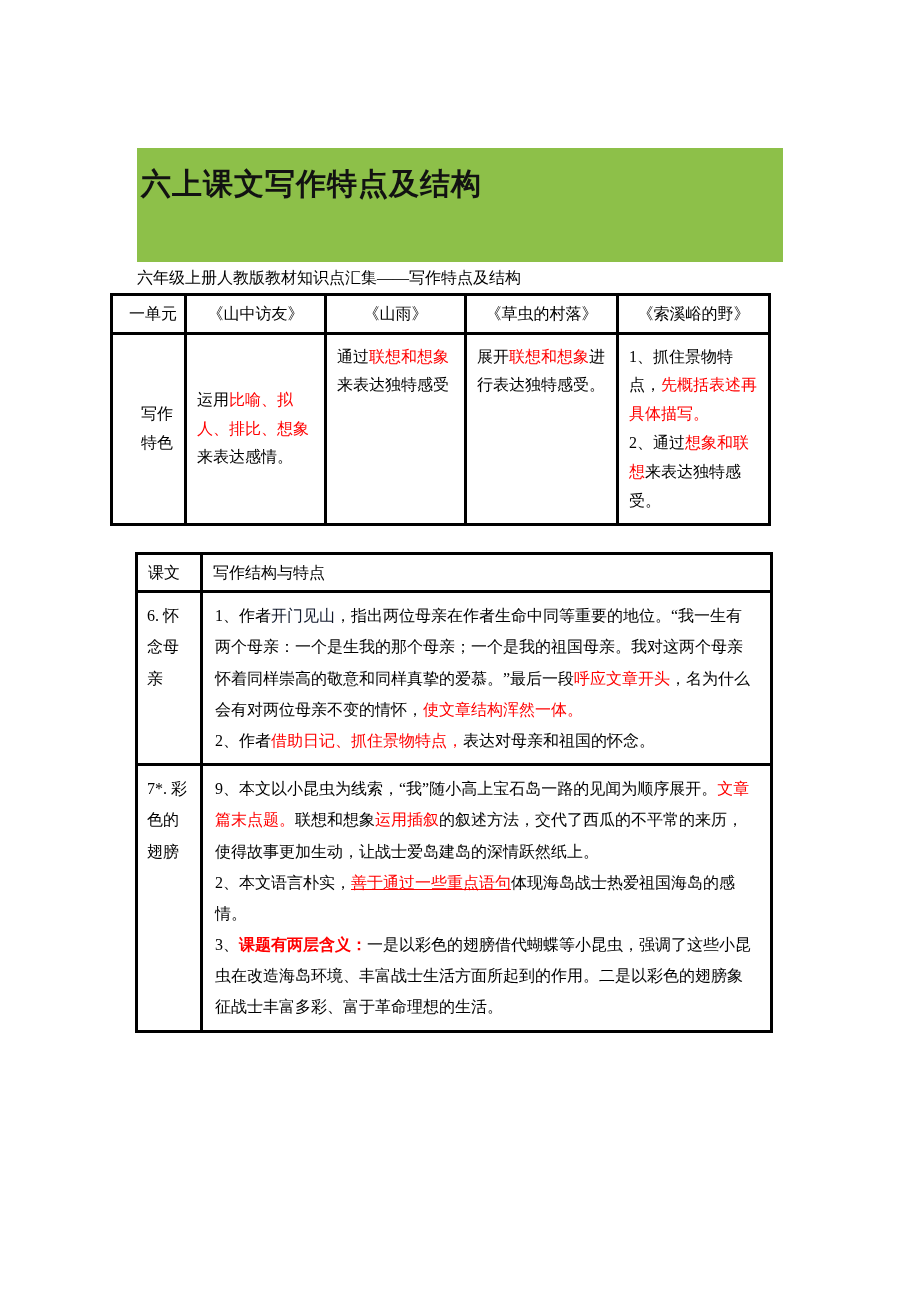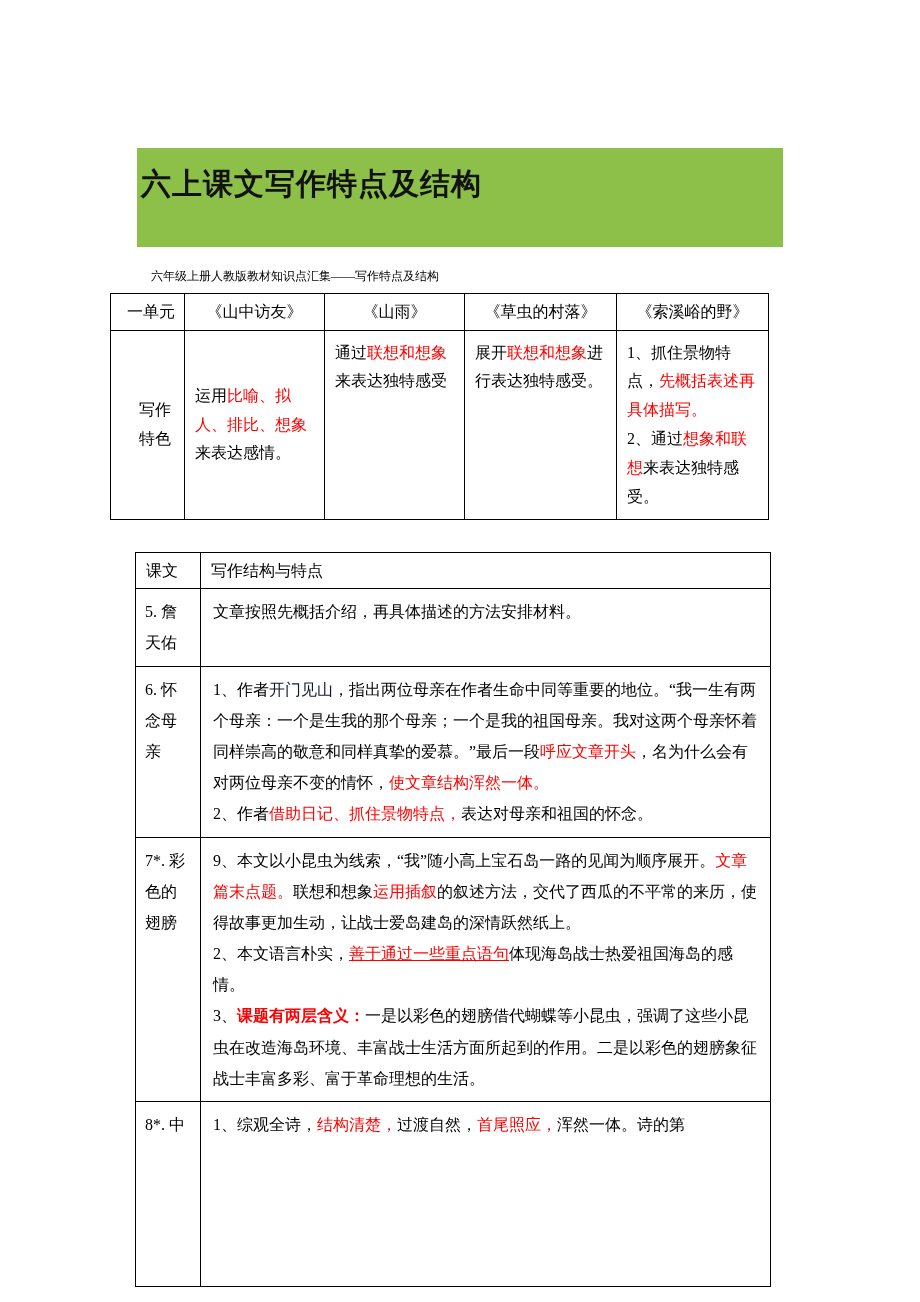--- a/index.html
+++ b/index.html
@@ -1,34 +1,34 @@
 <!DOCTYPE html>
 <html><head>
 <meta charset="utf-8">
 <style>
   html,body{margin:0;padding:0;}
   body{
     width:920px;height:1302px;overflow:hidden;background:#ffffff;position:relative;
     font-family:"Liberation Serif","DejaVu Serif",serif;color:#000;
   }
-  .banner{position:absolute;left:137px;top:148px;width:646px;height:99px;background:#8dc049;}
+  .banner{position:absolute;left:137px;top:148px;width:646px;height:114px;background:#8dc049;}
   .banner h1{
     margin:0;padding:16px 0 0 4px;
     font-family:"Liberation Sans","DejaVu Sans",sans-serif;
     font-size:30px;font-weight:700;color:#121212;letter-spacing:1px;
   }
   .meta{
     position:absolute;left:5px;bottom:7px;
     font-family:"Liberation Sans","DejaVu Sans",sans-serif;
     font-size:13px;color:#ffffff;white-space:nowrap;
   }
   .meta a{color:#38d26b;text-decoration:none;margin-left:5px;cursor:pointer;}
-  .intro{position:absolute;left:151px;top:268px;margin:0;font-size:12px;}
+  .intro{position:absolute;left:137px;top:268px;margin:0;font-size:16px;}
   table{border-collapse:collapse;table-layout:fixed;}
-  th,td{border:1px solid #000000;font-weight:normal;word-break:break-all;}
+  th,td{border:3px solid #000000;font-weight:normal;word-break:break-all;}
   .t1{position:absolute;left:110px;top:293px;width:658px;font-size:16px;}
   .t1 th{padding:5px 6px;line-height:1.6;text-align:center;vertical-align:top;}
   .t1 th.first{text-align:left;padding-left:16px;}
   .t1 td{padding:8px 10px;line-height:1.8;vertical-align:top;}
   .t1 td.va-mid{vertical-align:middle;}
   .t1 td.row-label{padding-left:28px;margin-left:44px;}
   .t2{position:absolute;left:135px;top:552px;width:635px;font-size:16px;}
   .t2 th{padding:4px 10px;line-height:1.7;text-align:left;vertical-align:top;}
   .t2 td{vertical-align:top;}
   .t2 td.label{padding:7px 9px;line-height:1.95;}
@@ -84,40 +84,28 @@
   <colgroup>
     <col style="width:65px">
       <col style="width:570px">
   </colgroup>
   <tbody>
     <tr>
       <th>课文</th>
       <th>写作结构与特点</th>
     </tr>
     <tr>
-      <td class="label">5. 詹天佑</td>
-      <td class="content">
-          <p><span>文章按照先概括介绍，再具体描述的方法安排材料。</span></p>
-        </td>
-    </tr>
-    <tr>
       <td class="label">6. 怀念母亲</td>
       <td class="content">
           <p><span>1、作者</span><span style="color: #0f172a;">开门见山</span><span>，指出两位母亲在作者生命中同等重要的地位。“我一生有两个母亲：一个是生我的那个母亲；一个是我的祖国母亲。我对这两个母亲怀着同样崇高的敬意和同样真挚的爱慕。”最后一段</span><span style="color: rgb(255, 0, 0);">呼应文章开头</span><span>，名为什么会有对两位母亲不变的情怀，</span><span style="color: rgb(255, 0, 0);">使文章结构浑然一体。</span></p>
           <p><span>2、作者</span><span style="color: rgb(255, 0, 0);">借助日记、抓住景物特点，</span><span>表达对母亲和祖国的怀念。</span></p>
         </td>
     </tr>
     <tr>
       <td class="label">7*. 彩色的翅膀</td>
       <td class="content">
           <p><span>9、本文以小昆虫为线索，“我”随小高上宝石岛一路的见闻为顺序展开。</span><span style="color: rgb(255, 0, 0);">文章篇末点题。</span><span>联想和想象</span><span style="color: rgb(255, 0, 0);">运用插叙</span><span>的叙述方法，交代了西瓜的不平常的来历，使得故事更加生动，让战士爱岛建岛的深情跃然纸上。</span></p>
           <p><span>2、本文语言朴实，</span><span style="color: rgb(255, 0, 0); text-decoration: underline;">善于通过一些重点语句</span><span>体现海岛战士热爱祖国海岛的感情。</span></p>
           <p><span>3、</span><span style="color: rgb(255, 0, 0); font-weight: bold;">课题有两层含义：</span><span>一是以彩色的翅膀借代蝴蝶等小昆虫，强调了这些小昆虫在改造海岛环境、丰富战士生活方面所起到的作用。二是以彩色的翅膀象征战士丰富多彩、富于革命理想的生活。</span></p>
         </td>
     </tr>
-    <tr>
-      <td class="label">8*. 中</td>
-      <td class="content tall">
-          <p><span>1、综观全诗，</span><span style="color: rgb(255, 0, 0);">结构清楚，</span><span>过渡自然，</span><span style="color: rgb(255, 0, 0);">首尾照应，</span><span>浑然一体。诗的第</span></p>
-        </td>
-    </tr>
   </tbody>
 </table>
 
 </body></html>

